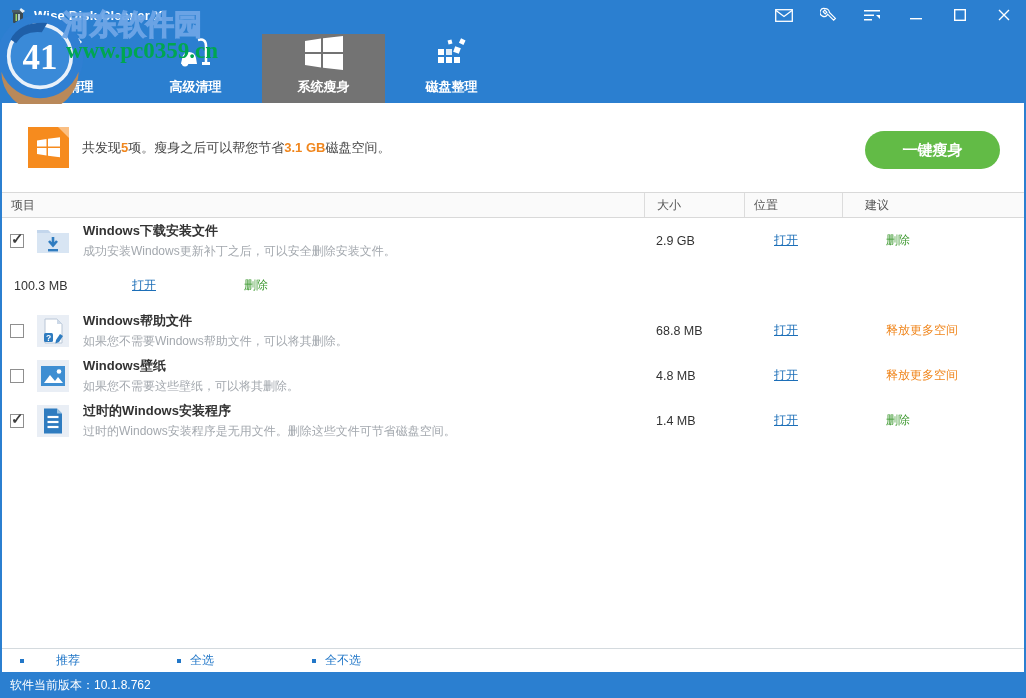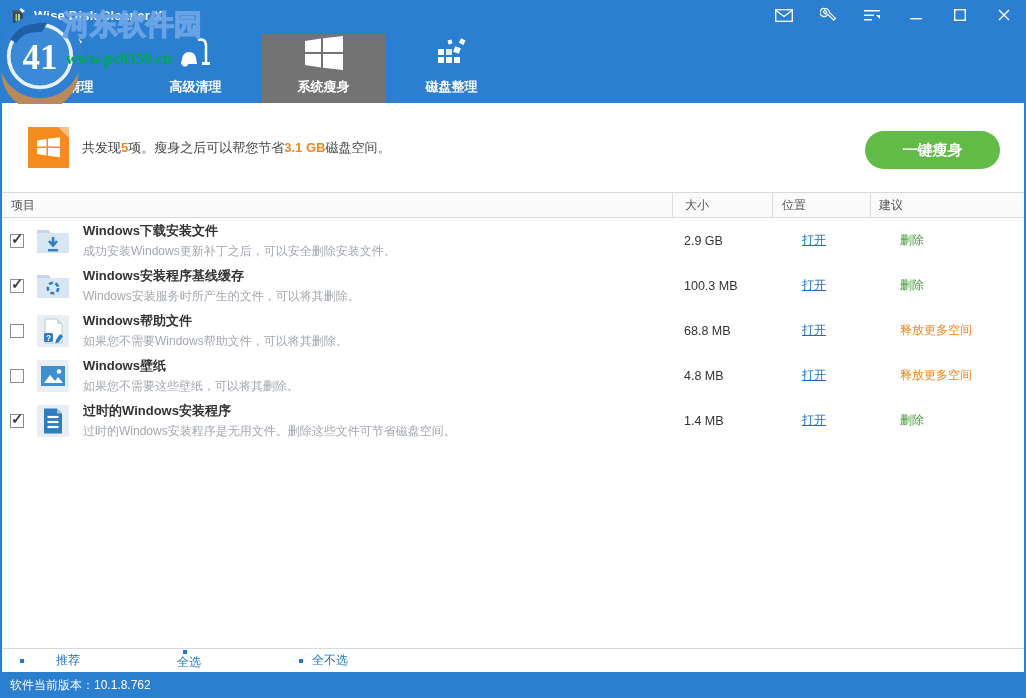--- a/index.html
+++ b/index.html
@@ -20,39 +20,39 @@
   .tab.active { background:#737373; }
   .tab .ticon { height:40px; display:flex; align-items:center; justify-content:center; margin-bottom:6px; }
   .tab .tlabel { font-size:13px; font-weight:bold; }
 
   
   .wm-logo { position:absolute; left:-6px; top:12px; width:92px; height:92px; z-index:5; pointer-events:none; }
   .wm-text1 { position:absolute; left:62px; top:6px; z-index:5; font-family:"Liberation Serif","DejaVu Serif",serif;
               font-size:28px; font-weight:bold; color:transparent; -webkit-text-stroke:1.4px rgba(110,165,230,.95);
               letter-spacing:0px; pointer-events:none; }
   .wm-text2 { position:absolute; left:66px; top:38px; z-index:5; font-family:"Liberation Serif","DejaVu Serif",serif;
-              font-size:16px; font-weight:bold; color:#00a651; pointer-events:none;margin-top:12px; }
+              font-size:23px; font-weight:bold; color:#00a651; pointer-events:none; }
 
   
   .frame { height:569px; border-left:2px solid #2b7fd0; border-right:2px solid #2b7fd0; display:flex; flex-direction:column; background:#fff; }
 
   .summary { height:89px; display:flex; align-items:center; padding:0 26px; position:relative; }
   .sum-icon { width:41px; height:41px; margin-right:13px; }
   .sum-text { font-size:13px; color:#444; }
   .hl { color:#f0861d; font-weight:bold; }
   .big-btn { position:absolute; right:24px; top:28px; width:135px; height:38px; border:none; border-radius:19px;
              background:#62bb46; color:#fff; font-size:15px; font-weight:bold; font-family:inherit; cursor:pointer; }
 
   
   .thead { height:26px; display:flex; align-items:center; background:#fafafa; border-top:1px solid #d9d9d9; border-bottom:1px solid #d9d9d9; font-size:12px; color:#555; }
   .thead > div { height:100%; display:flex; align-items:center; }
   .col-item { flex:1; padding-left:9px; }
   .col-size { width:100px; padding-left:12px; }
   .col-loc  { width:98px;  padding-left:9px; }
-  .col-sug  { width:154px; padding-left:8px; }
+  .col-sug  { width:182px; padding-left:22px; }
   .thead .col-size,.thead .col-loc,.thead .col-sug { border-left:1px solid #dcdcdc; }
 
   .row { height:45px; display:flex; align-items:center; font-size:12px; }
   .row .col-item { display:flex; align-items:center; padding-left:0; }
   .cb { appearance:none; -webkit-appearance:none; width:14px; height:14px; border:1px solid #8f8f8f; background:#fff;
         margin:0 0 0 8px; position:relative; flex:0 0 auto; cursor:pointer; }
   .cb:checked::after { content:"✓"; position:absolute; left:0px; top:-5px; font-size:15px; font-weight:bold; color:#3d3d3d; }
   .ric { width:36px; height:36px; margin:0 12px 0 11px; flex:0 0 auto; }
   .rtext .rtitle { font-size:13px; font-weight:bold; color:#333; margin-bottom:3px; }
   .rtext .rdesc  { font-size:12px; color:#a3a8ae; }
@@ -62,21 +62,21 @@
   .suggest.delete { color:#3f9a32; }
   .suggest.free   { color:#f0861d; }
 
   .filler { flex:1; }
 
   
   .footer-links { height:24px; border-top:1px solid #d4dade; display:flex; align-items:center; font-size:12px; color:#2277c8; }
   .flink { display:flex; align-items:center; cursor:pointer; }
   .flink .bullet { width:4px; height:4px; background:#2277c8; margin-right:9px; }
   .flink:nth-child(1){ margin-left:18px;gap:23px; }
-  .flink:nth-child(2){ margin-left:97px;flex-direction:column; }
+  .flink:nth-child(2){ margin-left:97px; }
   .flink:nth-child(3){ margin-left:98px;font-family:Liberation Serif, serif; }
 
   
   .statusbar { height:26px; background:#2b7fd0; color:#fff; font-size:12px; display:flex; align-items:center; padding-left:10px; }
 </style>
 </head>
 <body>
 
 <div class="topband">
   <div class="titlebar">
@@ -227,32 +227,20 @@
         <div class="rtitle">Windows下载安装文件</div>
         <div class="rdesc">成功安装Windows更新补丁之后，可以安全删除安装文件。</div>
       </div>
     </div>
     <div class="col-size rsize">2.9 GB</div>
     <div class="col-loc"><span class="open-link">打开</span></div>
     <div class="col-sug"><span class="suggest delete">删除</span></div>
   </div>
 
   <div class="row">
-    <div class="col-item">
-      <input type="checkbox" class="cb" checked="" style="">
-      <svg class="ric" viewBox="0 0 36 36">
-        <path d="M2 7 h11 l3 3 h18 v20 h-32 z" fill="#d8e5f3"></path>
-          <path d="M2 7 h11 l3 3 h-14 z" fill="#c3d6ec"></path>
-        <circle cx="18" cy="20" r="5.2" fill="none" stroke="#2f7cc0" stroke-width="2.6" stroke-dasharray="4 2.6"></circle>
-      </svg>
-      <div class="rtext">
-        <div class="rtitle">Windows安装程序基线缓存</div>
-        <div class="rdesc">Windows安装服务时所产生的文件，可以将其删除。</div>
-      </div>
-    </div>
     <div class="col-size rsize">100.3 MB</div>
     <div class="col-loc"><span class="open-link">打开</span></div>
     <div class="col-sug"><span class="suggest delete">删除</span></div>
   </div>
 
   <div class="row">
     <div class="col-item">
       <input type="checkbox" class="cb" style="">
       <svg class="ric" viewBox="0 0 36 36">
         <rect x="2" y="2" width="32" height="32" fill="#e9eef5"></rect>

